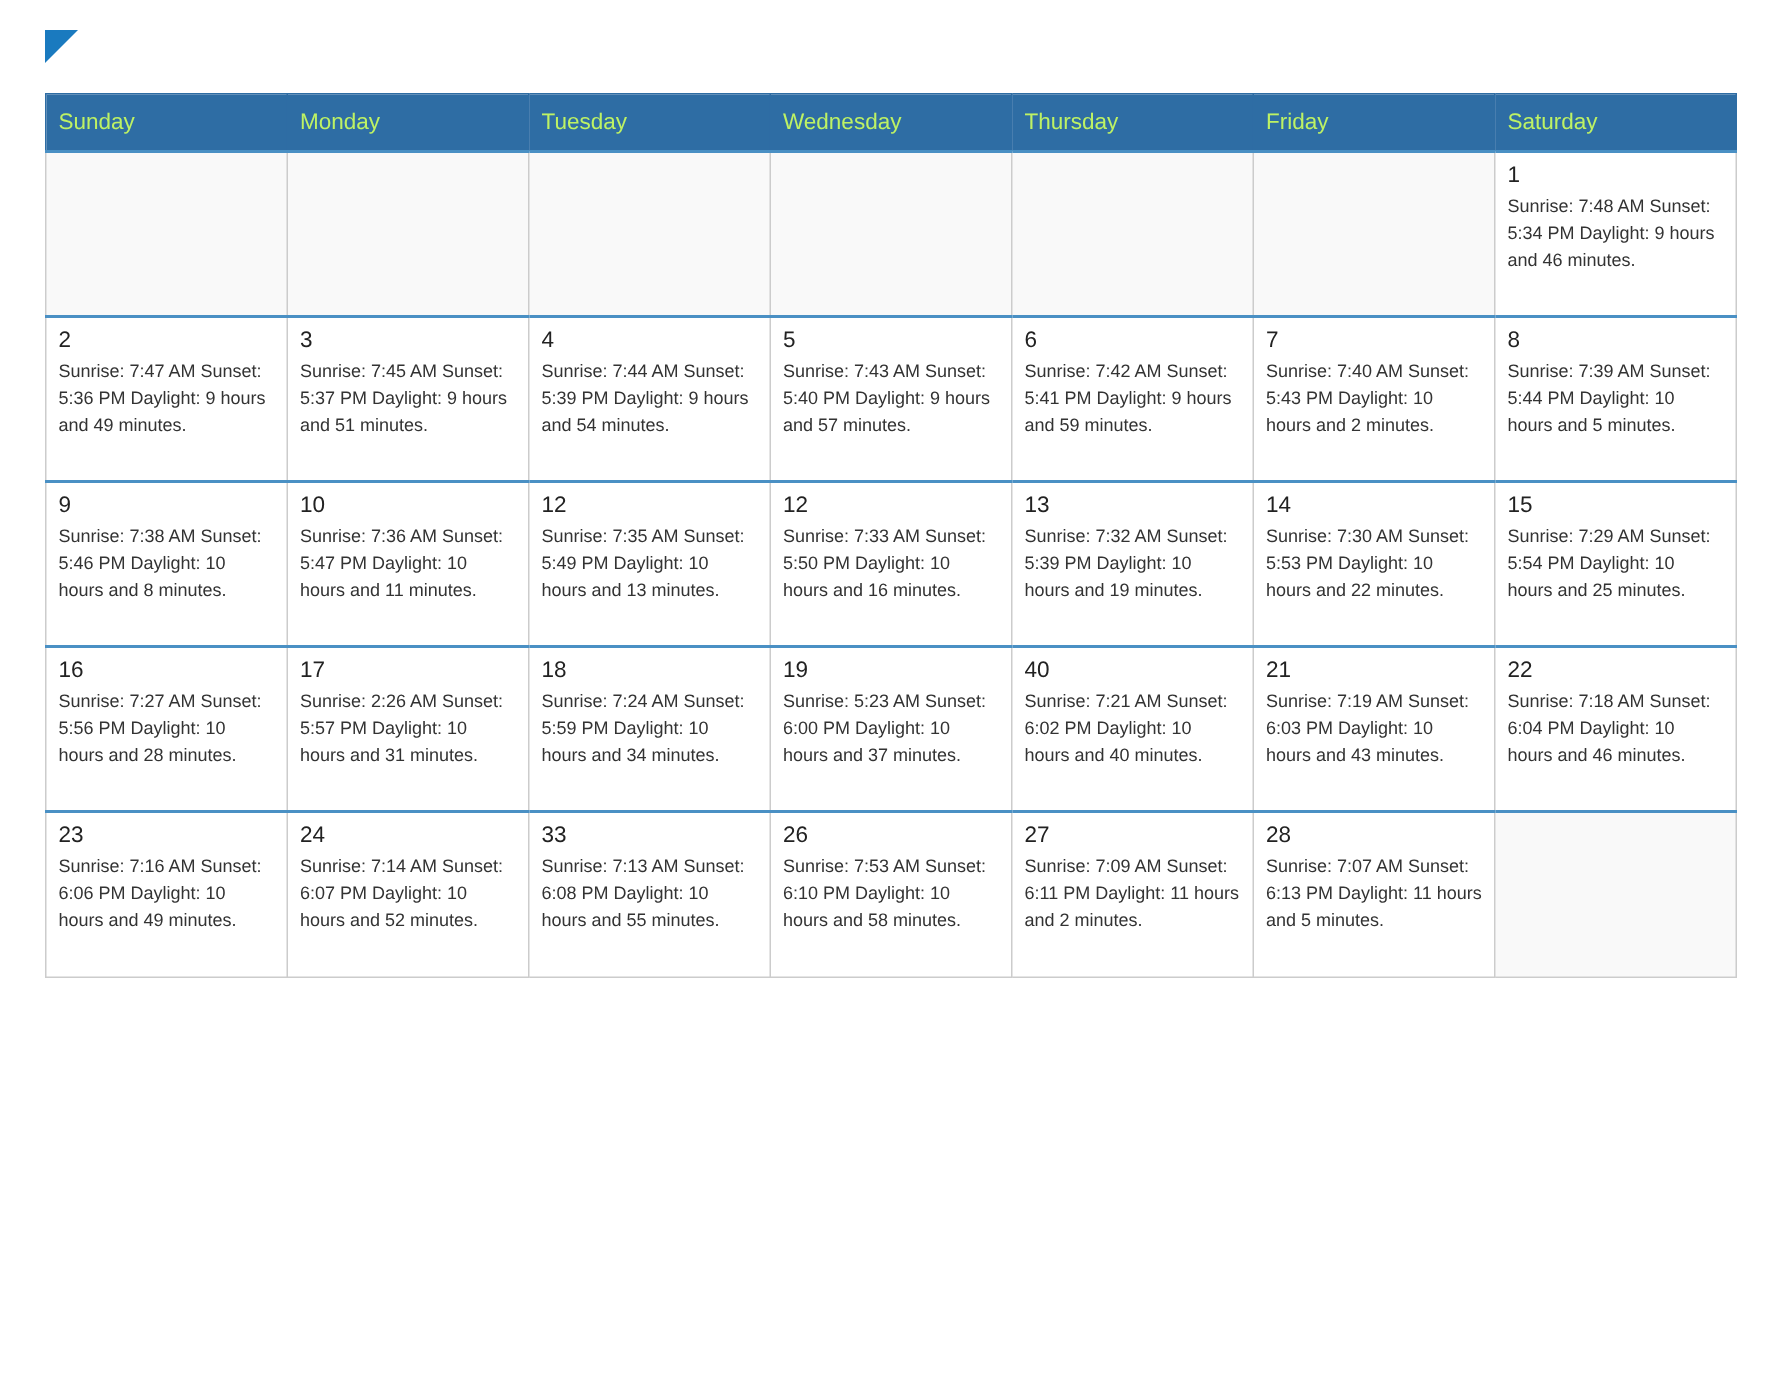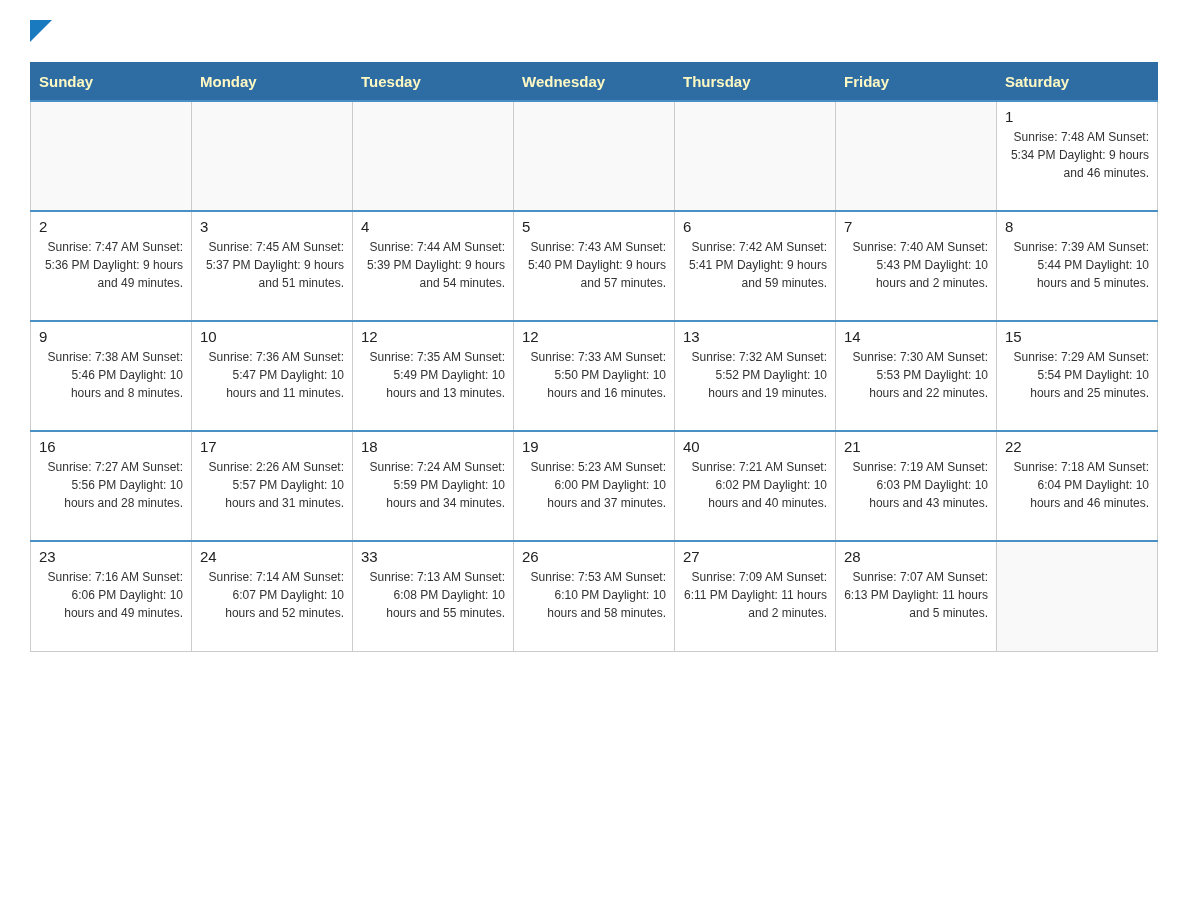--- a/index.html
+++ b/index.html
@@ -47,23 +47,23 @@
       font-size: 20px;
       color: #444;
       margin-top: 4px;
     }
     .calendar {
       width: 100%;
       border-collapse: collapse;
     }
     .calendar th {
       background-color: #2e6da4;
-      color: #fef9c3;
+      color: #bef264;
       font-size: 15px;
-      font-weight: bold;
+      font-weight: normal;
       padding: 10px 8px;
       text-align: left;
       border: 1px solid #2e6da4;
     }
     .calendar td {
       vertical-align: top;
       border: 1px solid #ccc;
       border-top: 2px solid #4a90c4;
       padding: 6px 8px;
       width: 14.28%;
@@ -78,21 +78,20 @@
     .day-number {
       font-size: 15px;
       font-weight: normal;
       color: #222;
       margin-bottom: 3px;
     }
     .day-info {
       font-size: 12px;
       color: #333;
       line-height: 1.5;
-      text-align: right;
     }
   </style>
 </head>
 <body>
 
 <div class="header">
   <div class="logo-wrapper">
     <div class="logo-line1">
       <span class="logo-text-general"></span>
       <svg width="22" height="22" viewBox="0 0 22 22">
@@ -199,21 +198,21 @@
         </td>
         <td>
           <div class="day-number">12</div>
           <div class="day-info">Sunrise: 7:33 AM
 Sunset: 5:50 PM
 Daylight: 10 hours and 16 minutes.</div>
         </td>
         <td>
           <div class="day-number">13</div>
           <div class="day-info">Sunrise: 7:32 AM
-Sunset: 5:52 PM
+Sunset: 5:39 PM
 Daylight: 10 hours and 19 minutes.</div>
         </td>
         <td>
           <div class="day-number">14</div>
           <div class="day-info">Sunrise: 7:30 AM
 Sunset: 5:53 PM
 Daylight: 10 hours and 22 minutes.</div>
         </td>
         <td>
           <div class="day-number">15</div>

